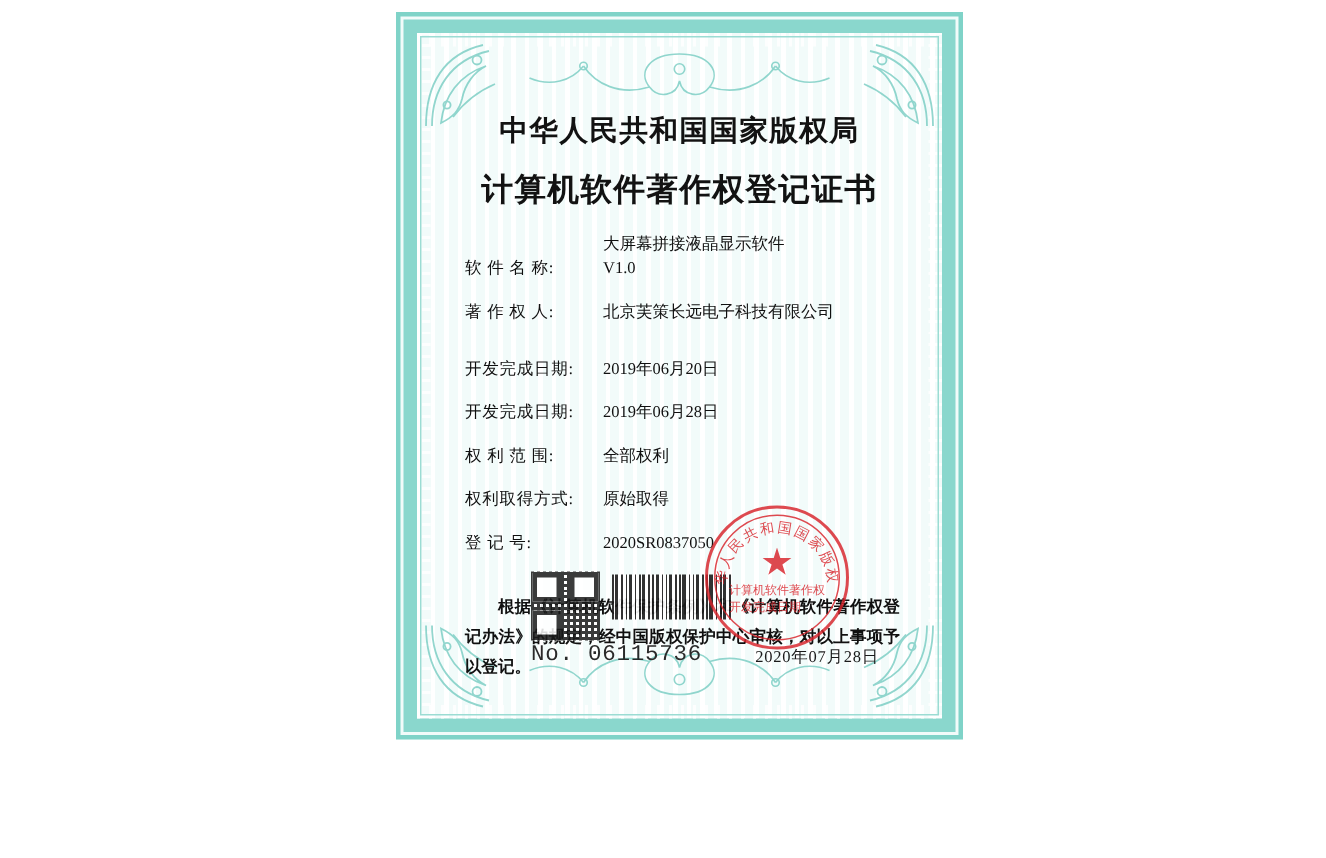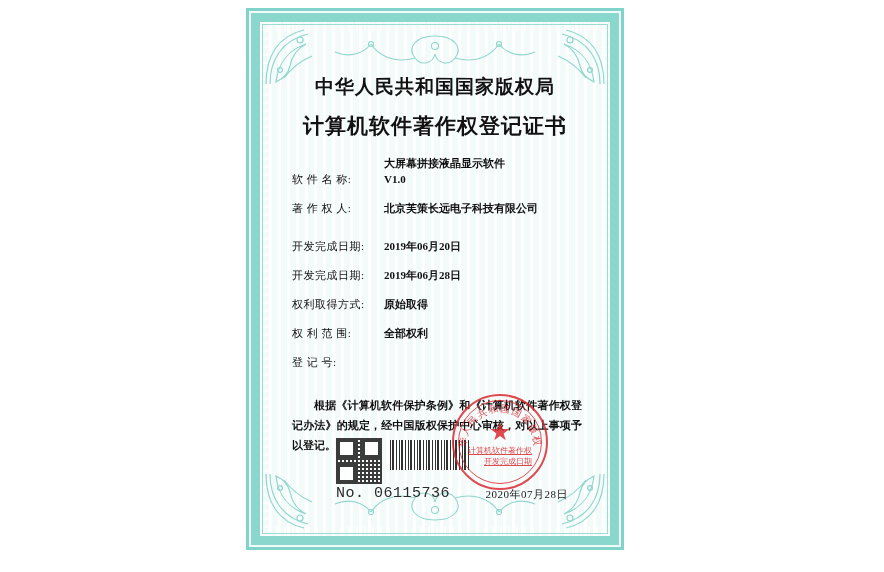--- a/index.html
+++ b/index.html
@@ -15,24 +15,24 @@
   }
   .page {
     position: relative;
     width: 884px;
     height: 572px;
     background: #ffffff;
   }
   
   .certificate {
     position: absolute;
-    left: 246px;
+    left: 264px;
     top: 8px;
     width: 378px;
-    height: 542px;
+    height: 485px;
     background: #f2fbfa;
     box-sizing: border-box;
   }
   
   .border-outer {
     position: absolute;
     inset: 0;
     border: 3px solid #7fd3c8;
     box-sizing: border-box;
   }
@@ -148,21 +148,20 @@
     line-height: 1.45;
   }
   .field-label {
     width: 92px;
     flex: 0 0 92px;
     letter-spacing: .5px;
   }
   .field-value {
     flex: 1 1 auto;
     white-space: pre-line;
-    font-weight: bold;
   }
   .field-row.gap-top { margin-top: 22px; }
 
   .paragraph {
     margin-top: 24px;
     padding-left: 18px;
     padding-right: 14px;
     font-family: "Liberation Serif", serif;
     font-size: 11px;
     line-height: 1.85;
@@ -270,27 +269,26 @@
     fill: #d8232a;
     font-family: "Liberation Serif", serif;
     font-size: 9.5px;
     letter-spacing: 1.4px;
   }
   .seal-lines {
     position: absolute;
     left: 50%;
     bottom: 20px;
     transform: translateX(-50%);
-    text-align: right;
+    text-align: left;
     color: #d8232a;
     font-family: "Liberation Serif", serif;
     font-size: 8px;
     line-height: 1.35;
     white-space: nowrap;
-    text-decoration: underline;
   }
 </style>
 </head>
 <body>
 
 <div class="page">
 
   <div class="certificate">
 
     <div class="border-outer"></div>
@@ -386,31 +384,32 @@
           <div class="field-label">开发完成日期:</div>
           <div class="field-value">2019年06月20日</div>
         </div>
 
         <div class="field-row">
           <div class="field-label">开发完成日期:</div>
           <div class="field-value">2019年06月28日</div>
         </div>
 
         <div class="field-row">
+          <div class="field-label">权 利 范 围:</div>
+          <div class="field-value">全部权利</div>
+        </div>
+
+        <div class="field-row">
           <div class="field-label">权利取得方式:</div>
           <div class="field-value">原始取得</div>
         </div>
 
         <div class="field-row">
-          <div class="field-label">权 利 范 围:</div>
-          <div class="field-value">全部权利</div>
-        </div>
-
-        <div class="field-row">
           <div class="field-label">登 记 号:</div>
+          <div class="field-value">2020SR0837050</div>
         </div>
 
       </div>
 
       <div class="paragraph">根据《计算机软件保护条例》和《计算机软件著作权登记办法》的规定，经中国版权保护中心审核，对以上事项予以登记。</div>
 
       <div class="marks">
 
         <div class="qr">
           <span class="qr-eye tl"></span>

